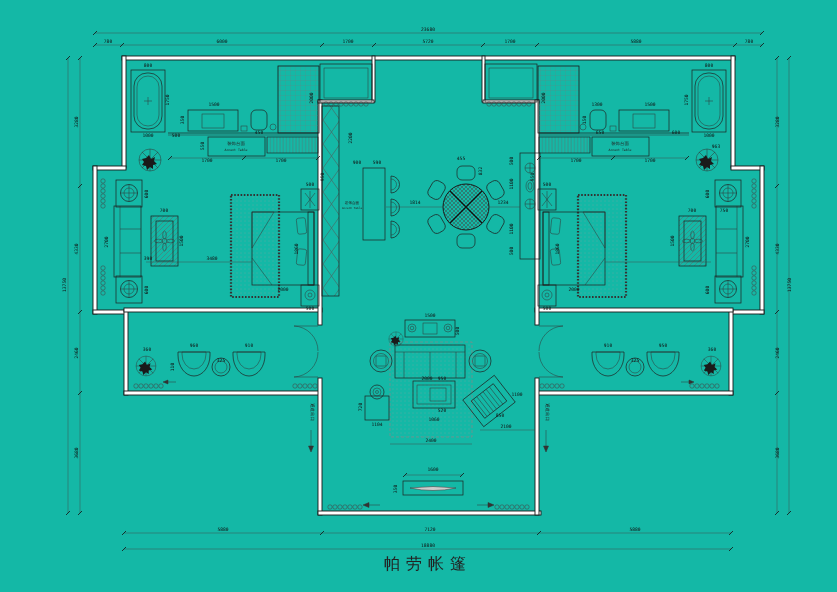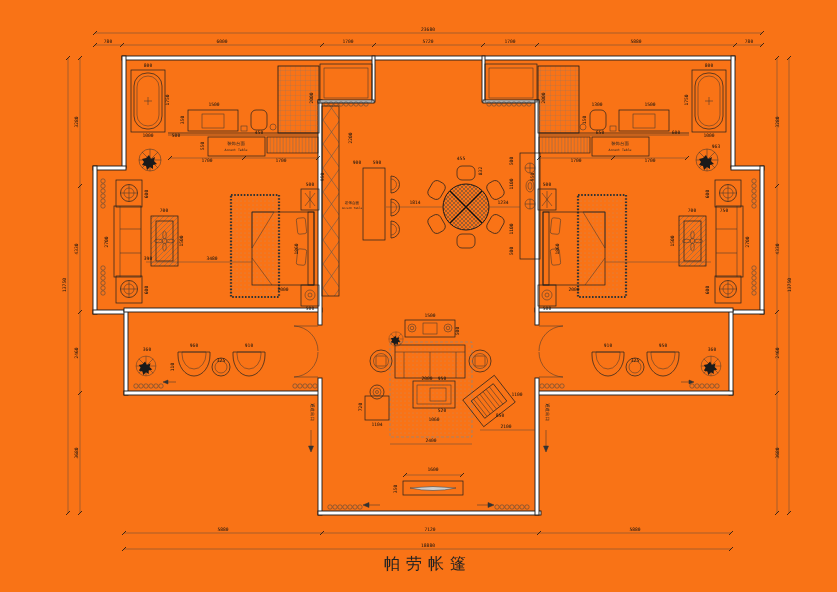--- a/index.html
+++ b/index.html
@@ -1,16 +1,16 @@
 <!DOCTYPE html>
 <html><head>
 <meta charset="utf-8">
 <style>
   html,body{margin:0;padding:0;background:#fff;}
-  #stage{position:relative;width:837px;height:592px;background:#f97316;overflow:hidden;}
+  #stage{position:relative;width:837px;height:592px;background:#14b8a6;overflow:hidden;}
   svg{position:absolute;left:0;top:0;}
   svg text{font-family:"DejaVu Sans Mono",monospace;fill:#111;}
   .dim{font-size:4.6px;text-anchor:middle;}
   .ann{text-anchor:middle;fill:#222;}
   .wall{fill:#fff;stroke:#1a1a1a;stroke-width:.9;}
   .f{fill:none;stroke:#1f1f1f;stroke-width:.7;}
   .fT{fill:none;stroke:#333;stroke-width:.5;}
   .dimline{stroke:#444;stroke-width:.45;fill:none;}
   .tick{stroke:#111;stroke-width:.8;}
   .scal{fill:none;stroke:#444;stroke-width:.55;}

